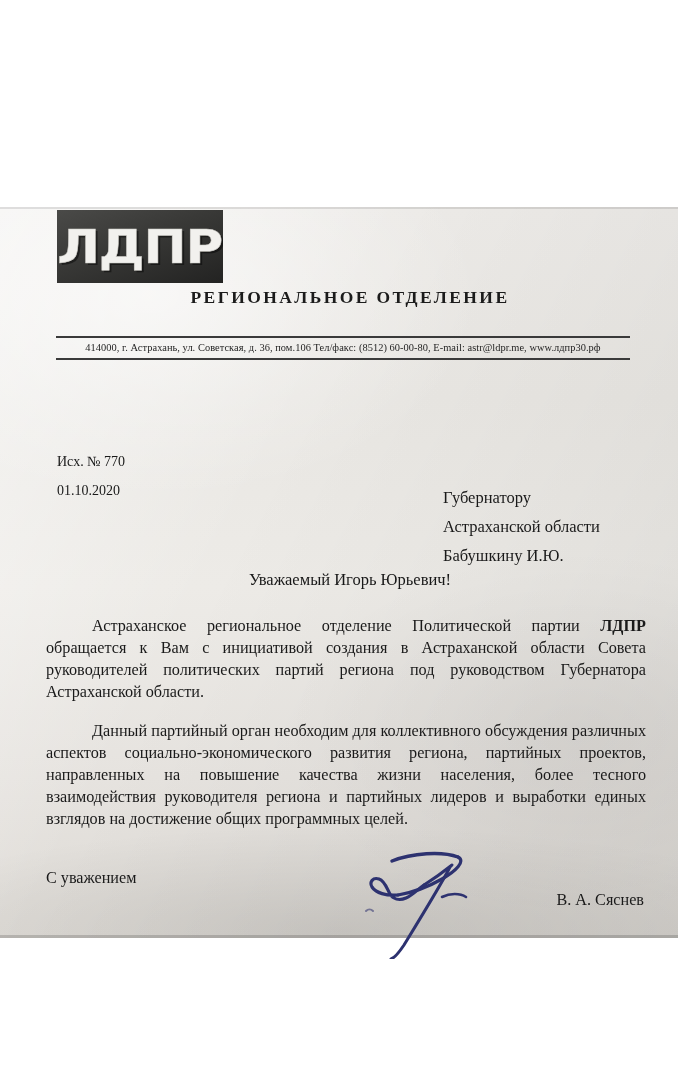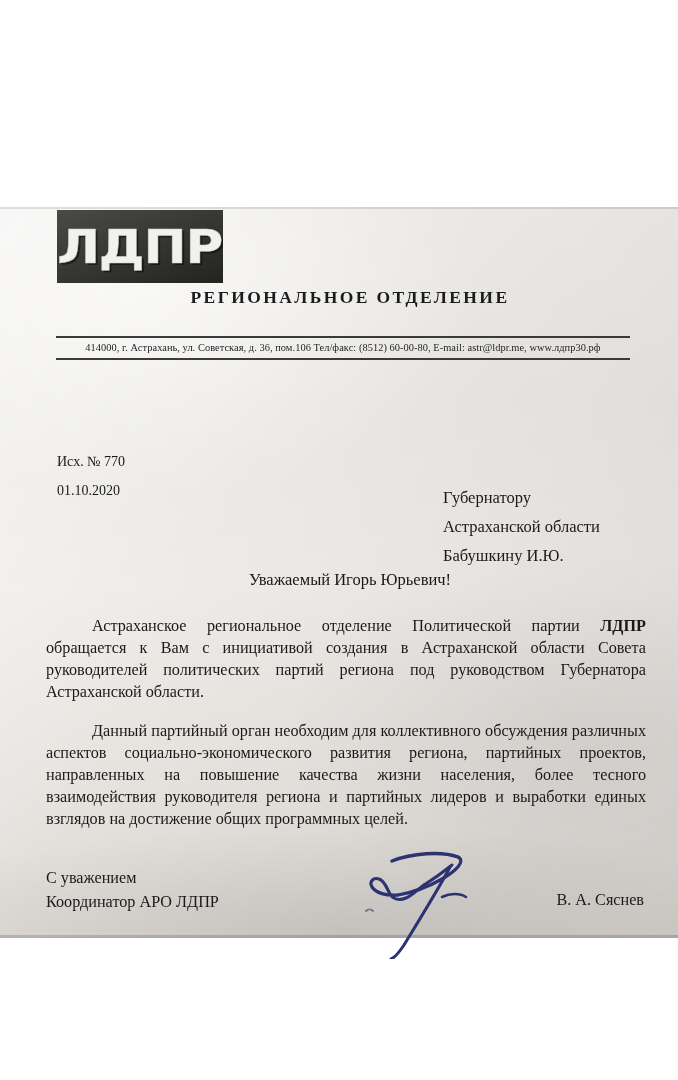--- a/index.html
+++ b/index.html
@@ -263,21 +263,20 @@
     <div id="salutation">Уважаемый Игорь Юрьевич!</div>
 
     <div id="body-text">
       <p><span>Астраханское региональное отделение Политической партии </span><span class="b">ЛДПР</span><span> обращается к Вам  с  инициативой создания в Астраханской области Совета руководителей политических партий региона под руководством Губернатора Астраханской области.</span></p>
       <p>Данный партийный орган необходим для  коллективного  обсуждения различных аспектов социально-экономического развития региона, партийных проектов, направленных на повышение качества жизни населения,  более тесного взаимодействия руководителя региона и  партийных  лидеров  и выработки единых взглядов на  достижение  общих программных целей.</p>
     </div>
 
     <div id="signature-block">
       <div id="closing-lines">
         <div>С уважением</div>
-        <div>Координатор АРО ЛДПР</div>
       </div>
 
       <svg id="signature-mark" viewBox="0 0 160 110" xmlns="http://www.w3.org/2000/svg">
         <g fill="none" stroke="#2d3270" stroke-linecap="round" stroke-linejoin="round">
           <path d="M46 12 C 66 4, 96 2, 112 8" stroke-width="3.4"></path>
           <path d="M112 8 C 120 12, 110 22, 96 30 C 82 38, 64 44, 52 46" stroke-width="3.2"></path>
           <path d="M52 46 C 40 47, 30 44, 26 38 C 23 33, 27 28, 33 30 C 39 32, 41 40, 44 45
                    C 47 50, 53 52, 60 49 C 67 46, 72 40, 78 36" stroke-width="3.2"></path>
           <path d="M78 36 C 86 31, 96 24, 106 16" stroke-width="3.0"></path>
           <path d="M104 18 C 96 34, 80 60, 58 96 C 52 105, 48 109, 45 110" stroke-width="3.0"></path>

